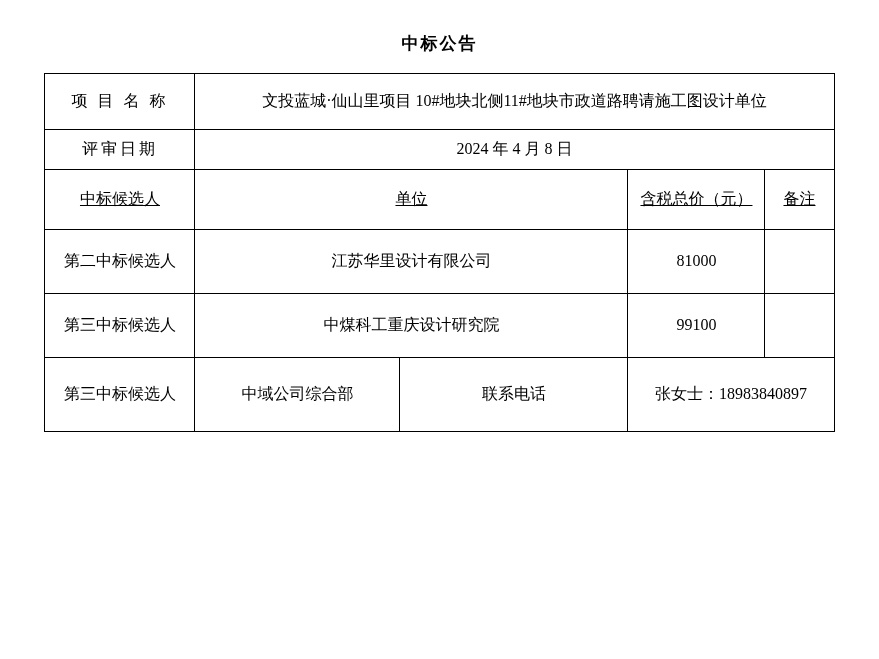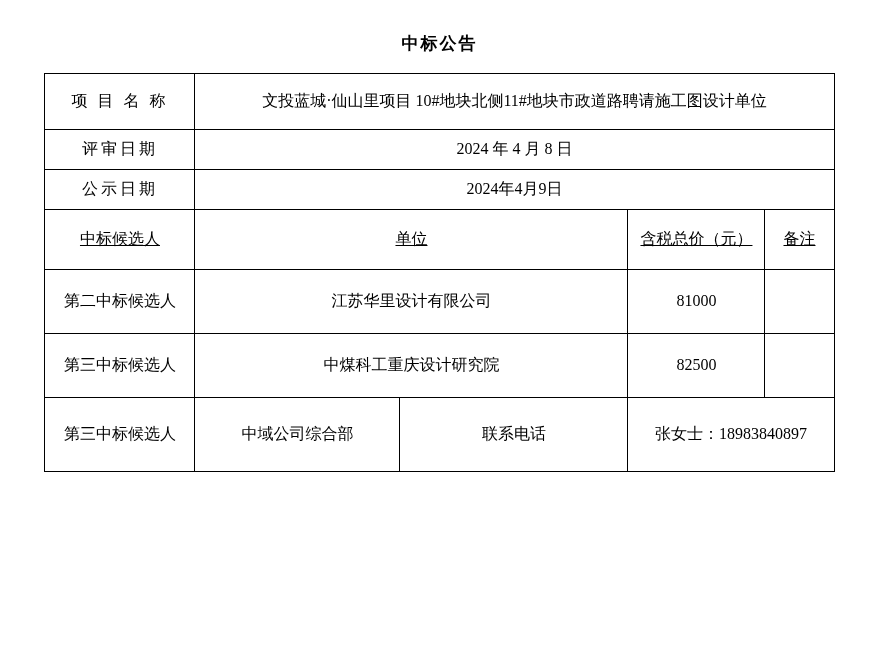--- a/index.html
+++ b/index.html
@@ -82,40 +82,36 @@
     </colgroup>
     <tbody>
       <tr class="h-proj">
         <td class="label">项 目 名 称</td>
         <td class="proj-name" colspan="4">文投蓝城·仙山里项目 10#地块北侧11#地块市政道路聘请施工图设计单位</td>
       </tr>
       <tr class="h-norm">
         <td class="label">评审日期</td>
         <td class="big-cell" colspan="4">2024 年 4 月 8 日</td>
       </tr>
-      <tr class="h-norm">
-        <td class="label">公示日期</td>
-        <td class="big-cell" colspan="4">2024年4月9日</td>
-      </tr>
       <tr class="h-cand">
         <td>中标候选人</td>
         <td colspan="2">单位</td>
         <td>含税总价（元）</td>
         <td>备注</td>
       </tr>
       <tr class="h-row">
         <td>第二中标候选人</td>
         <td colspan="2" class="big-cell">江苏华里设计有限公司</td>
         <td class="money">81000</td>
         <td></td>
       </tr>
       <tr class="h-row">
         <td>第三中标候选人</td>
         <td colspan="2" class="big-cell">中煤科工重庆设计研究院</td>
-        <td class="money">82500</td>
+        <td class="money">99100</td>
         <td></td>
       </tr>
       <tr class="h-last">
         <td>第三中标候选人</td>
         <td>中域公司综合部</td>
         <td>联系电话</td>
         <td colspan="2">张女士：18983840897</td>
       </tr>
     </tbody>
   </table>

